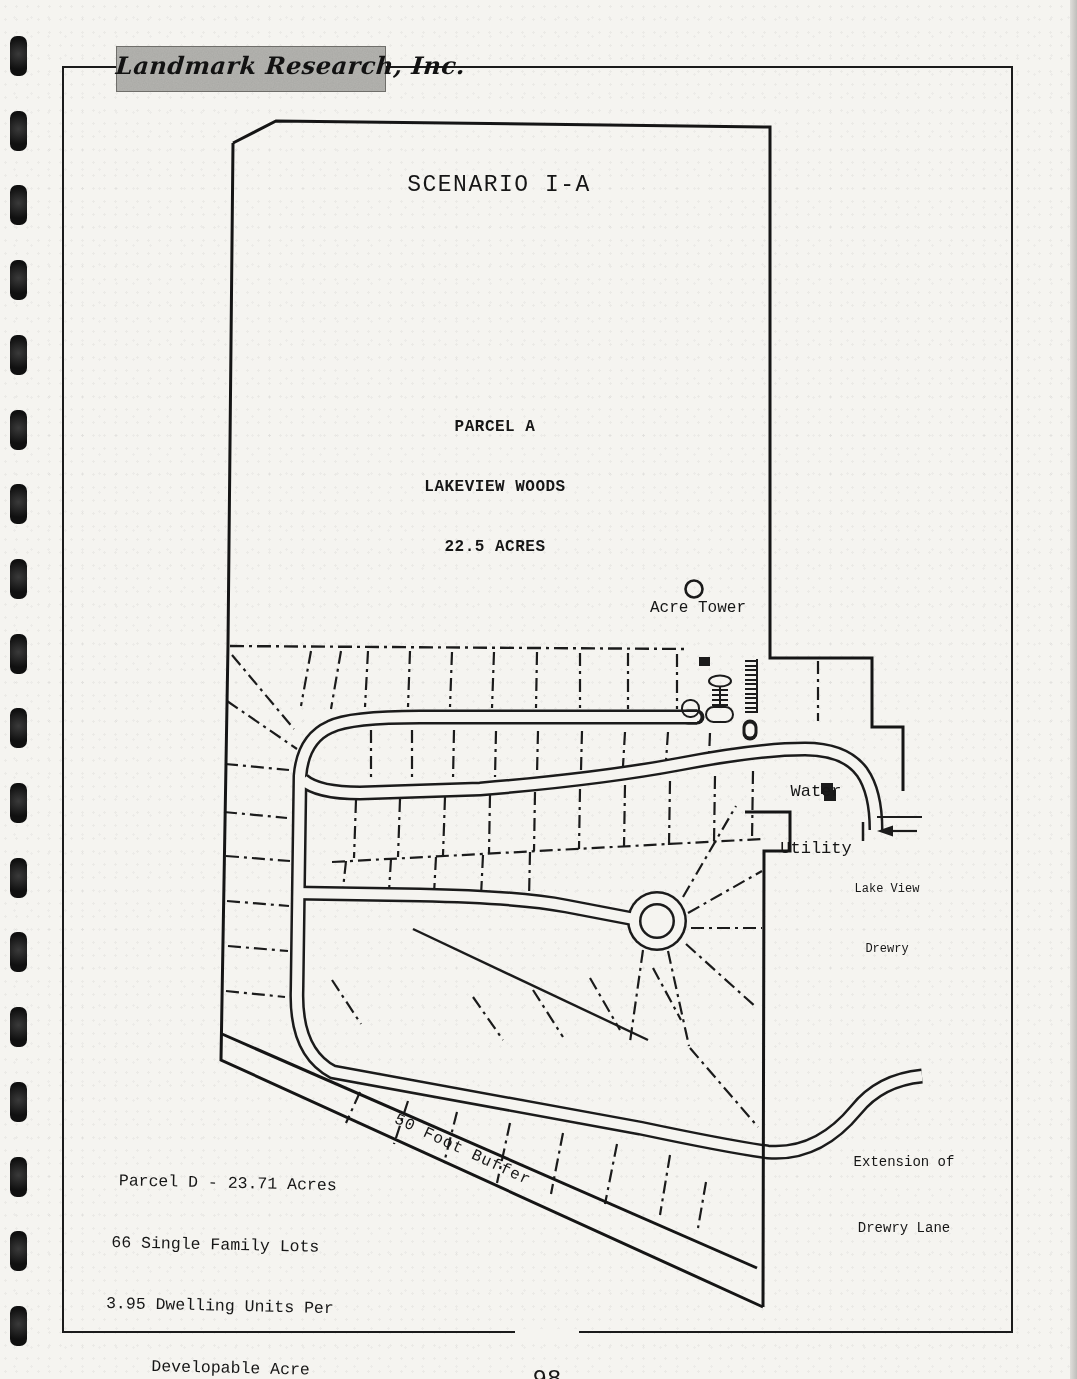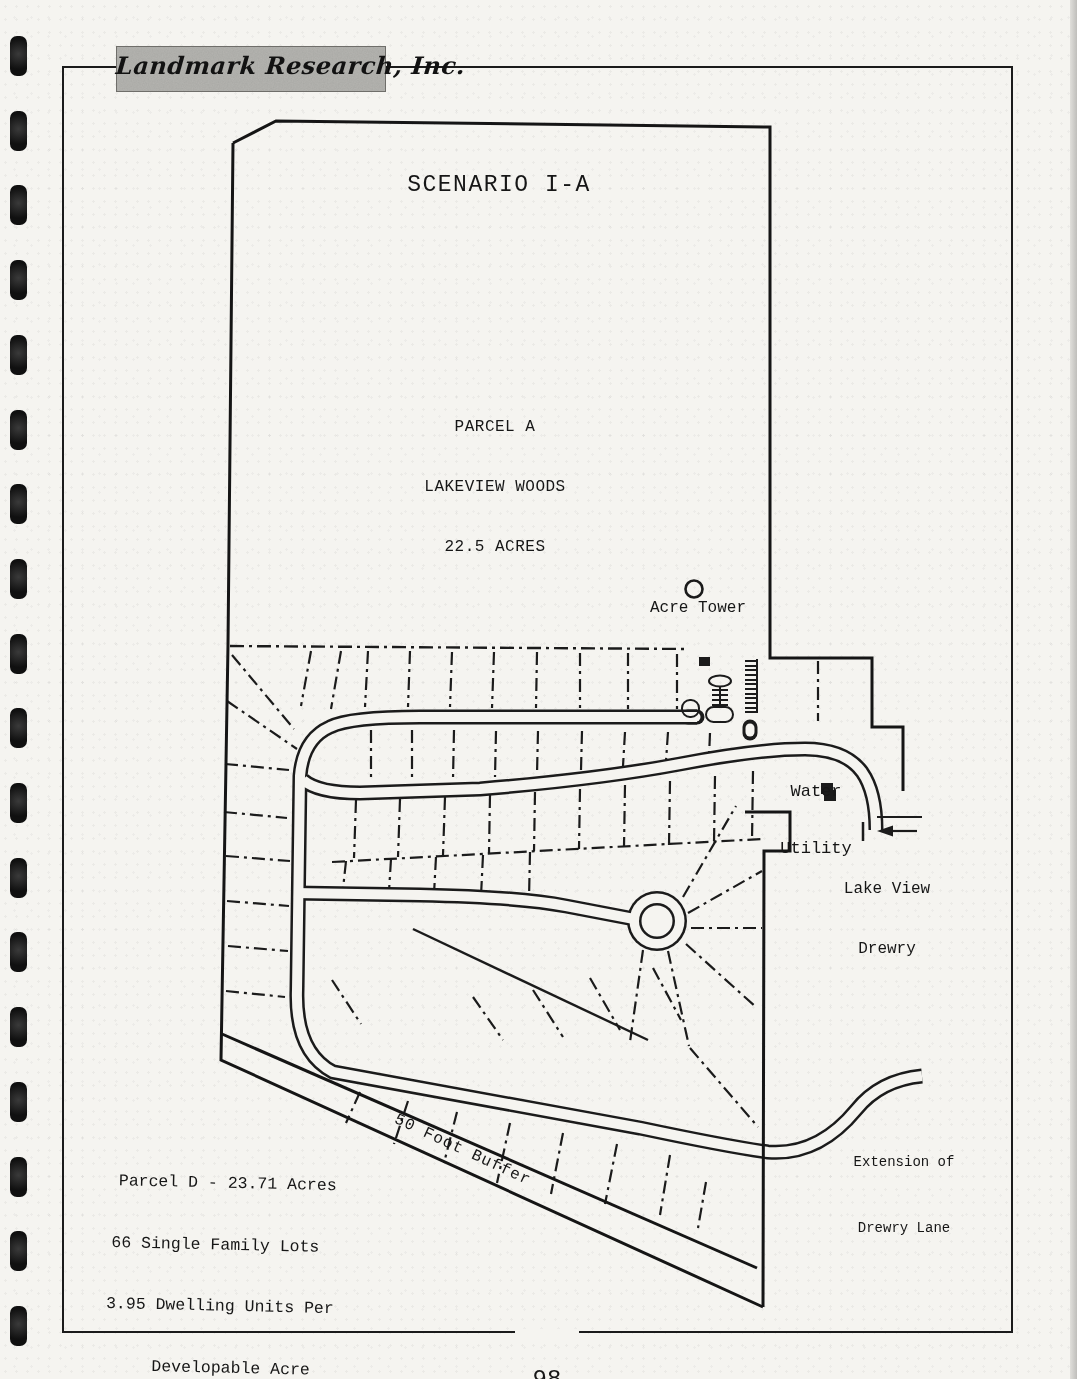--- a/index.html
+++ b/index.html
@@ -20,24 +20,24 @@
   .frame{position:absolute;left:62px;top:66px;width:951px;height:1267px;
     border:2px solid #1b1b1b;box-sizing:border-box;}
   .logo{position:absolute;left:116px;top:46px;width:270px;height:46px;z-index:6;}
   .logo svg{position:absolute;left:0;top:0;}
   .logo-text{position:absolute;left:0;top:5px;width:100%;text-align:center;
     font-family:"DejaVu Serif","Liberation Serif",serif;font-style:italic;font-weight:700;
     font-size:24px;letter-spacing:0.5px;color:#121212;transform:skewX(-5deg);white-space:nowrap;}
   .plat{position:absolute;left:0;top:0;z-index:4;}
   .lbl{position:absolute;z-index:5;text-align:center;color:#161616;white-space:pre;}
   .lbl-title{left:399px;top:172px;width:200px;font-size:23px;letter-spacing:1.5px;}
-  .lbl-parcel-a{left:395px;top:377px;width:200px;font-size:16px;line-height:20px;letter-spacing:0.5px;}
+  .lbl-parcel-a{left:395px;top:377px;width:200px;font-size:16px;line-height:20px;letter-spacing:0.5px;font-weight:bold;}
   .lbl-water-tower{left:618px;top:599px;width:160px;font-size:16px;}
   .lbl-water-utility{left:756px;top:744px;width:120px;font-size:17px;line-height:19px;}
-  .lbl-lake-view{left:817px;top:839px;width:140px;font-size:16px;line-height:20px;}
+  .lbl-lake-view{left:817px;top:839px;width:140px;font-size:12px;line-height:20px;}
   .lbl-drewry{left:814px;top:1107px;width:180px;font-size:14px;line-height:22px;}
   .lbl-parcel-d{left:110px;top:1130px;width:252px;font-size:16.5px;line-height:20.5px;
     text-align:left;transform:rotate(1.3deg);transform-origin:left top;}
   .lbl-parcel-d .l1{margin-left:10px;} .lbl-parcel-d .l2{margin-left:4px;}
   .lbl-parcel-d .l3{margin-left:0;} .lbl-parcel-d .l4{text-align:center;}
   .lbl-buffer{left:380px;top:1141px;width:165px;font-size:16px;letter-spacing:1px;
     transform:rotate(25deg);}
   .gap98{position:absolute;left:515px;top:1329px;width:64px;height:8px;background:#f5f4f0;z-index:5;}
   .lbl-pagenum{left:517px;top:1366px;width:60px;font-size:24px;z-index:6;}
 </style>

